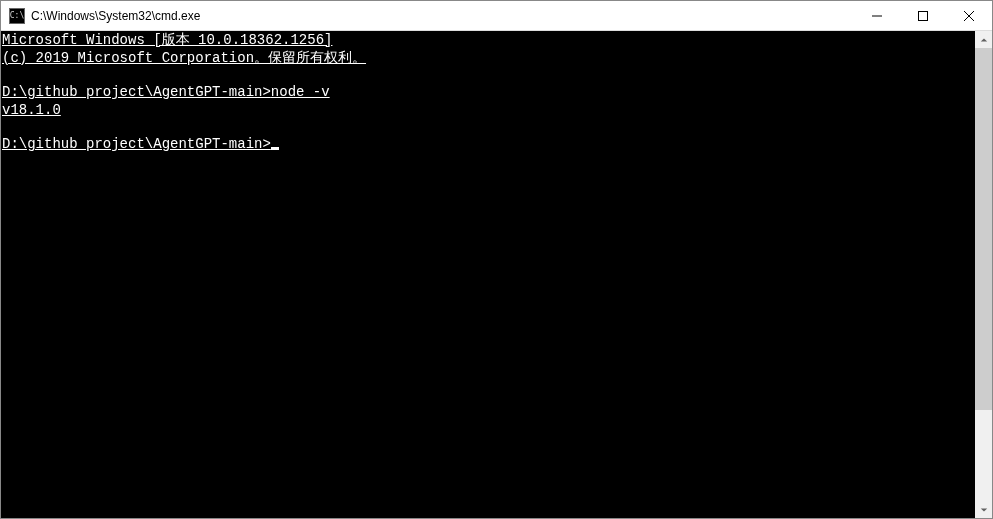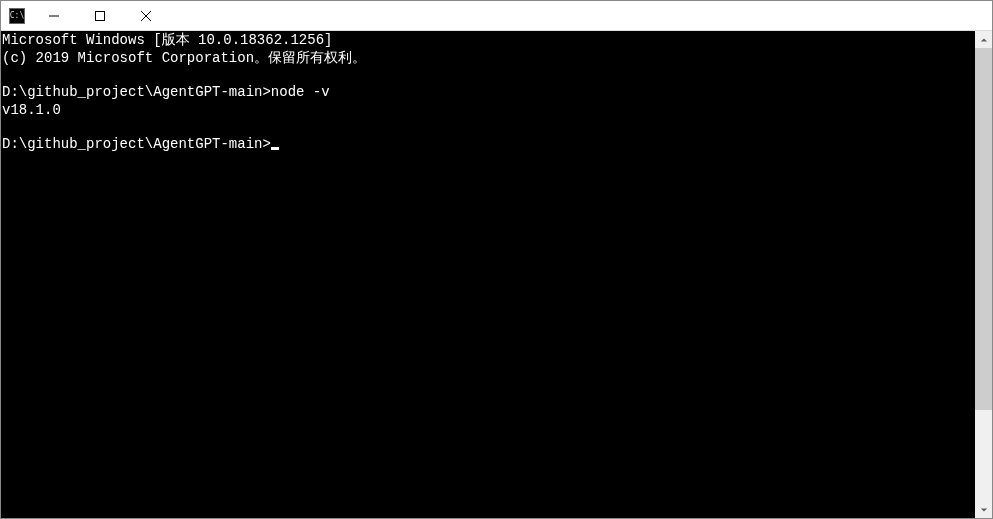--- a/index.html
+++ b/index.html
@@ -82,20 +82,21 @@
       color: #fff;
       font-family: "NSimSun", "SimSun", Consolas, "Courier New", monospace;
       font-size: 14px;
       line-height: 1.25;
       padding: 1px 0 0 1px;
       white-space: pre;
       overflow: hidden;
     }
     .console-line {
       min-height: 17px;
+      text-decoration: underline;
     }
     .cursor {
       display: inline-block;
       width: 8px;
       height: 3px;
       background: #fff;
       vertical-align: baseline;
       position: relative;
       top: 2px;
       margin-left: 0;
@@ -135,20 +136,21 @@
     }
   </style>
 </head>
 <body>
 
 <div class="window">
   <div class="titlebar">
     <div class="titlebar-icon">
       <span class="titlebar-icon-inner">C:\</span>
     </div>
+    <div class="titlebar-title">C:\Windows\System32\cmd.exe</div>
     <div class="window-controls">
       <button class="window-control">
         <svg viewBox="0 0 10 10">
             <line x1="0" y1="5" x2="10" y2="5" stroke="#000" stroke-width="1"></line>
           </svg>
       </button>
       <button class="window-control">
         <svg viewBox="0 0 10 10">
             <rect x="0.5" y="0.5" width="9" height="9" fill="none" stroke="#000" stroke-width="1"></rect>
           </svg>

